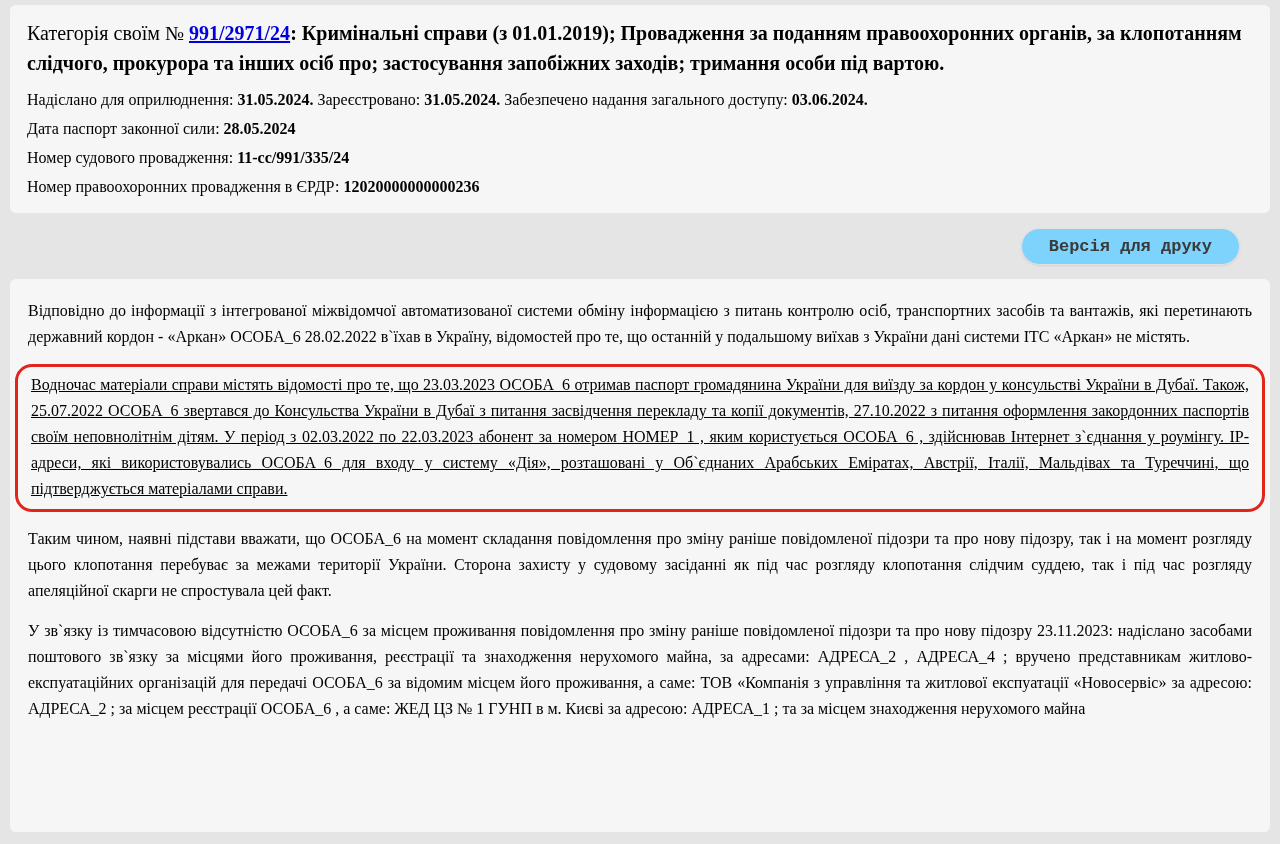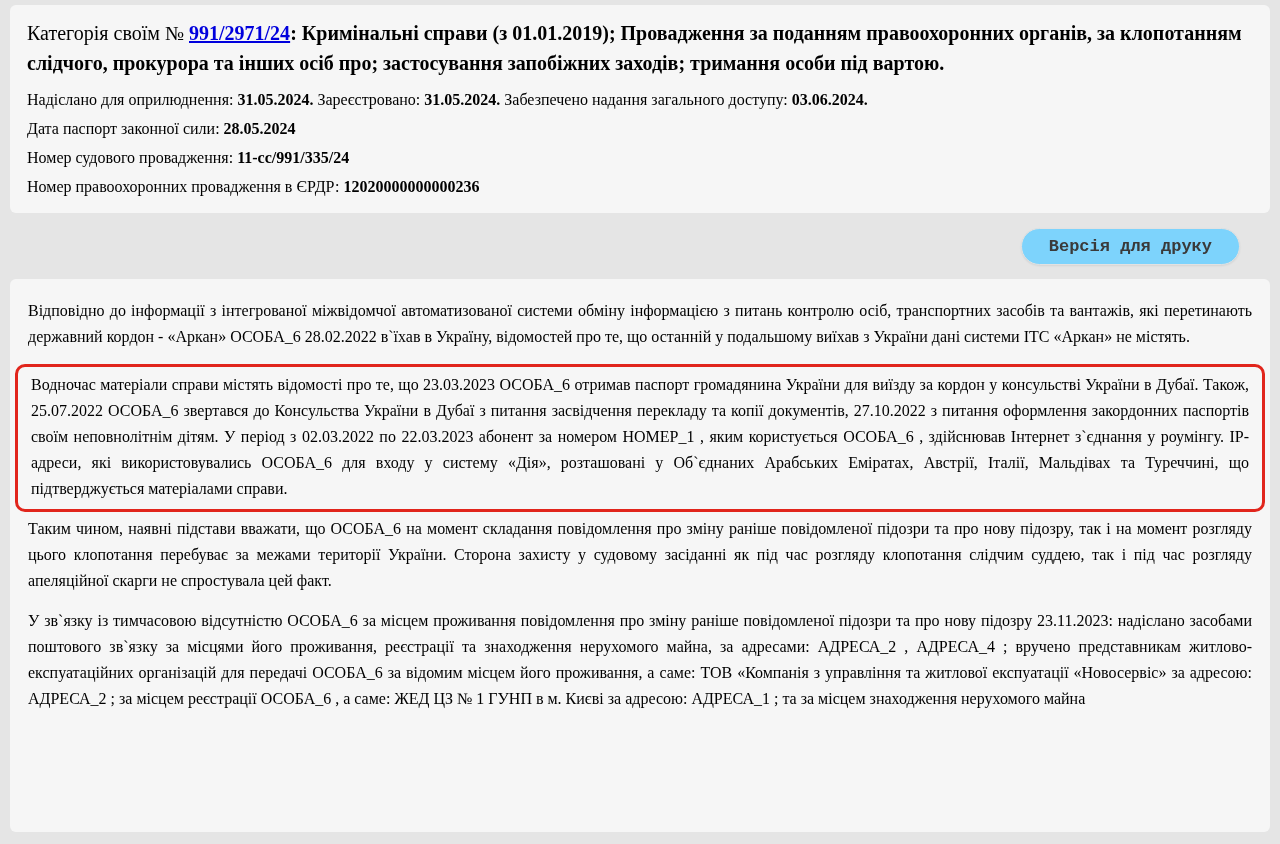--- a/index.html
+++ b/index.html
@@ -67,23 +67,24 @@
     overflow: hidden;
   }
   .para {
     margin: 0 0 14px 0;
     font-size: 16px;
     line-height: 26px;
     text-align: justify;
   }
   .highlight-box {
     border: 3px solid var(--accent-red, #e1251c);
-    border-radius: 10px;
-    margin: 6px -13px 4px -13px;
+    border-radius: 17px;
+    margin: 6px -13px 14px -13px;
     padding: 5px 13px 7px 13px;
+    text-decoration: underline;
   }
   .highlight-box .para { margin: 0; }
 </style>
 </head>
 <body>
 
 <div>
 
   <section class="card header-card">
     <p class="category-line">

